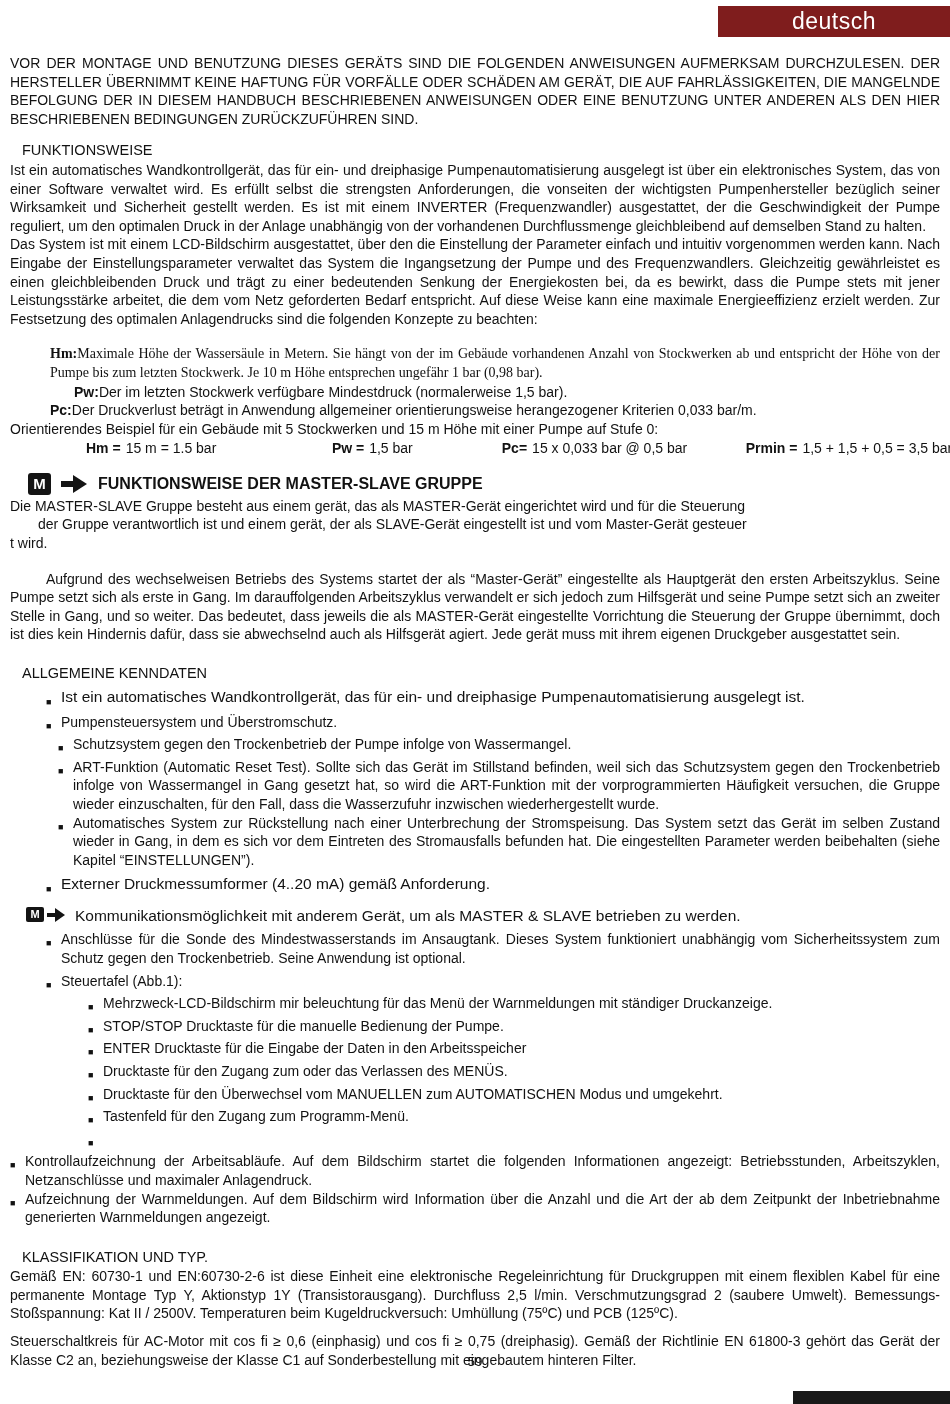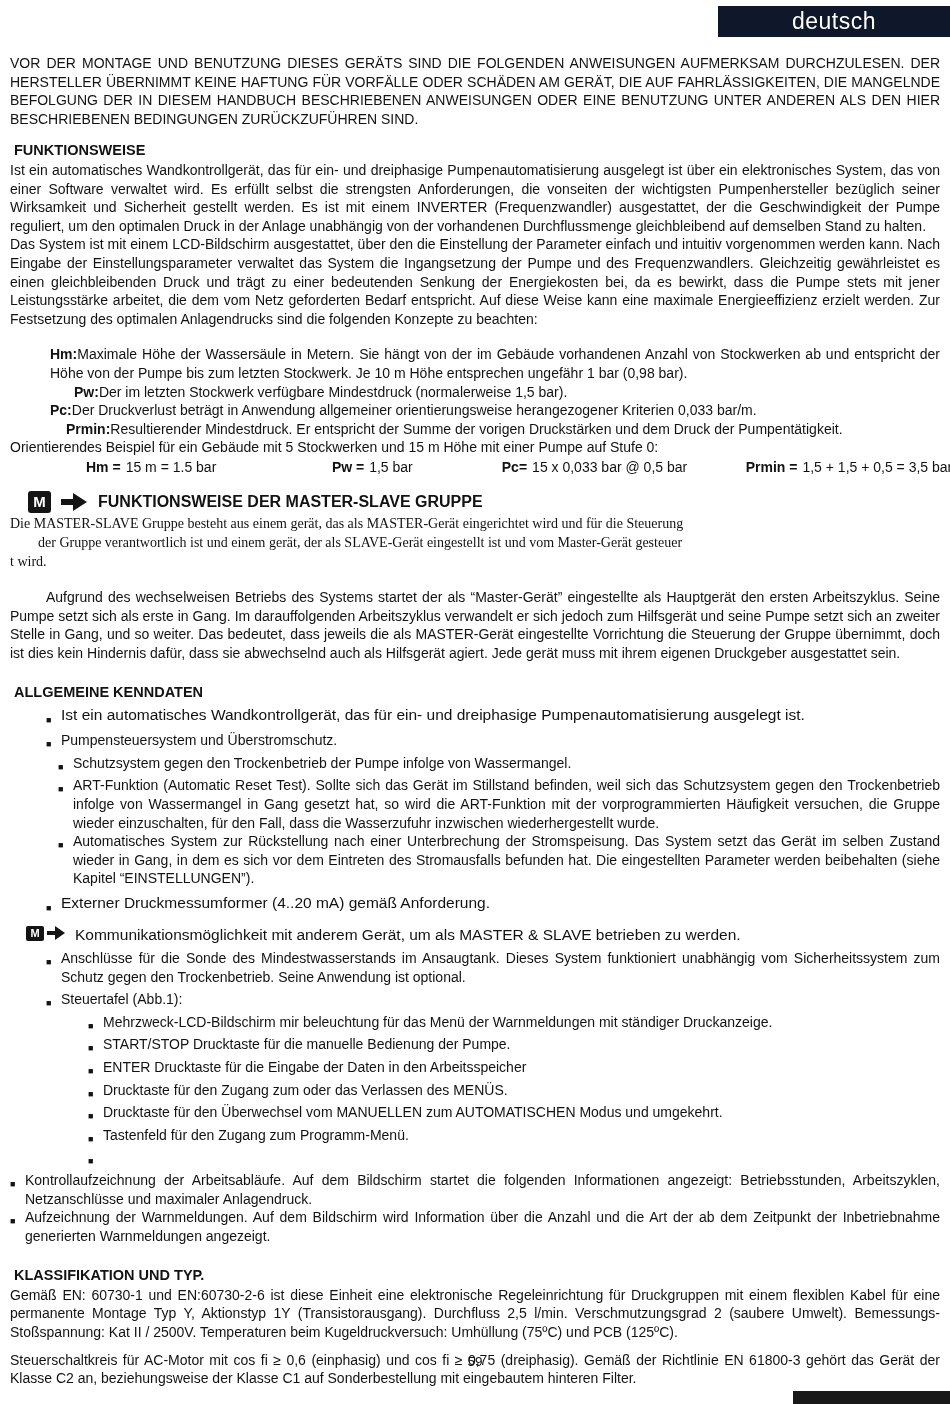--- a/index.html
+++ b/index.html
@@ -5,48 +5,48 @@
   html,body { margin:0; padding:0; background:#e8e8e8; }
   .page {
     width:950px; height:1404px; margin:0 auto; background:#ffffff;
     position:relative; overflow:hidden; box-sizing:border-box;
     padding:8px 10px 0 10px;
     font-family:"Liberation Sans", sans-serif;
     font-size:14px; line-height:18.6px; color:#121212;
   }
   .lang-tab {
     position:absolute; top:6px; right:0; width:232px; height:31px;
-    background:#0f172a; color:#ffffff; display:flex; align-items:center; justify-content:center;
+    background:#7f1d1d; color:#ffffff; display:flex; align-items:center; justify-content:center;
     font-size:23px; letter-spacing:0.5px;
   }
   .intro { margin:46px 0 0 0; text-align:justify; }
-  .sec-title { font-weight:bold; font-size:14.5px; margin:13px 0 1px 4px; }
+  .sec-title { font-weight:normal; font-size:14.5px; margin:13px 0 1px 12px; }
   .para { margin:0; text-align:justify; }
   .gap { height:17px; }
   .def { margin:0; text-align:justify; }
   .def b { font-weight:bold; }
-  .def-hm { padding-left:40px; }
+  .def-hm { padding-left:40px;font-family:Liberation Serif, serif; }
   .def-pw { padding-left:64px; }
   .def-pc { padding-left:40px; }
   .def-prmin { padding-left:56px; }
   .example-row { padding-left:48px; white-space:nowrap; margin-top:1px; }
   .example-item { display:inline-block;padding-left:28px; }
   .example-item b { font-weight:bold; }
   .example-item .val { margin-left:5px; }
   .ex-0 { width:214px; }
   .ex-1 { width:138px; }
   .ex-2 { width:212px; }
   .ms-head { display:flex; align-items:center; gap:10px; padding-left:18px; margin:15px 0 2px 0; }
   .ms-title { font-weight:bold; font-size:16px; }
   .m-box { background:#141414; color:#fff; font-weight:bold; display:inline-flex;
            align-items:center; justify-content:center; flex:0 0 auto; }
   .m-box.big-m { width:23px; height:22px; font-size:15px; border-radius:3px; }
   .m-box.small-m { width:18px; height:15px; font-size:11px; border-radius:2px; }
   .arrow-svg { display:block; flex:0 0 auto; }
-  .ms-line { margin:0;font-family:Liberation Serif, serif; }
+  .ms-line { margin:0; }
   .ms-line2 { padding-left:28px; }
   .indent-first { text-indent:36px; margin-top:17px; }
   .list { margin-top:3px; }
   .li { display:flex; margin:0; }
   .blt { flex:0 0 15px; font-size:9px; padding-top:4px; color:#121212; }
   .li .txt { flex:1 1 auto; text-align:justify; }
   .lvl0 { padding-left:0; }
   .lvl1 { padding-left:36px; }
   .lvl2 { padding-left:48px; }
   .lvl3 { padding-left:78px; }
@@ -73,21 +73,20 @@
 
   <div class="sec-title">FUNKTIONSWEISE</div>
   <p class="para">Ist ein automatisches Wandkontrollgerät, das für ein- und dreiphasige Pumpenautomatisierung ausgelegt ist über ein elektronisches System, das von einer Software verwaltet wird. Es erfüllt selbst die strengsten Anforderungen, die vonseiten der wichtigsten Pumpenhersteller bezüglich seiner Wirksamkeit und Sicherheit gestellt werden. Es ist mit einem INVERTER (Frequenzwandler) ausgestattet, der die Geschwindigkeit der Pumpe reguliert, um den optimalen Druck in der Anlage unabhängig von der vorhandenen Durchflussmenge gleichbleibend auf demselben Stand zu halten.</p>
   <p class="para">Das System ist mit einem LCD-Bildschirm ausgestattet, über den die Einstellung der Parameter einfach und intuitiv vorgenommen werden kann. Nach Eingabe der Einstellungsparameter verwaltet das System die Ingangsetzung der Pumpe und des Frequenzwandlers. Gleichzeitig gewährleistet es einen gleichbleibenden Druck und trägt zu einer bedeutenden Senkung der Energiekosten bei, da es bewirkt, dass die Pumpe stets mit jener Leistungsstärke arbeitet, die dem vom Netz geforderten Bedarf entspricht. Auf diese Weise kann eine maximale Energieeffizienz erzielt werden. Zur Festsetzung des optimalen Anlagendrucks sind die folgenden Konzepte zu beachten:</p>
 
   <div class="gap"></div>
 
   <p class="def def-hm"><b>Hm:</b><span>Maximale Höhe der Wassersäule in Metern. Sie hängt von der im Gebäude vorhandenen Anzahl von Stockwerken ab und entspricht der Höhe von der Pumpe bis zum letzten Stockwerk. Je 10 m Höhe entsprechen ungefähr 1 bar (0,98 bar).</span></p>
   <p class="def def-pw"><b>Pw:</b><span>Der im letzten Stockwerk verfügbare Mindestdruck (normalerweise 1,5 bar).</span></p>
   <p class="def def-pc"><b>Pc:</b><span>Der Druckverlust beträgt in Anwendung allgemeiner orientierungsweise herangezogener Kriterien 0,033 bar/m.</span></p>
-  <p class="def def-prmin"><b>Prmin:</b><span>Resultierender Mindestdruck. Er entspricht der Summe der vorigen Druckstärken und dem Druck der Pumpentätigkeit.</span></p>
 
   <p class="para">Orientierendes Beispiel für ein Gebäude mit 5 Stockwerken und 15 m Höhe mit einer Pumpe auf Stufe 0:</p>
 
   <div class="example-row">
     <span class="example-item ex-0"><b>Hm =</b><span class="val">15 m = 1.5 bar</span></span>
     <span class="example-item ex-1"><b>Pw =</b><span class="val">1,5 bar</span></span>
     <span class="example-item ex-2"><b>Pc=</b><span class="val">15 x 0,033 bar @ 0,5 bar</span></span>
     <span class="example-item"><b>Prmin =</b><span class="val">1,5  + 1,5  + 0,5  = 3,5 bar</span></span>
   </div>
 
@@ -152,21 +151,21 @@
     <div class="li lvl1 sp-above">
         <span class="blt">■</span>
         <span class="txt">Steuertafel (Abb.1):</span>
       </div>
     <div class="li lvl3">
         <span class="blt">■</span>
         <span class="txt">Mehrzweck-LCD-Bildschirm mir beleuchtung für das Menü der Warnmeldungen mit ständiger Druckanzeige.</span>
       </div>
     <div class="li lvl3">
         <span class="blt">■</span>
-        <span class="txt">START/STOP Drucktaste für die manuelle Bedienung der Pumpe.</span>
+        <span class="txt">STOP/STOP Drucktaste für die manuelle Bedienung der Pumpe.</span>
       </div>
     <div class="li lvl3">
         <span class="blt">■</span>
         <span class="txt">ENTER Drucktaste für die Eingabe der Daten in den Arbeitsspeicher</span>
       </div>
     <div class="li lvl3">
         <span class="blt">■</span>
         <span class="txt">Drucktaste für den Zugang zum oder das Verlassen des MENÜS.</span>
       </div>
     <div class="li lvl3">

